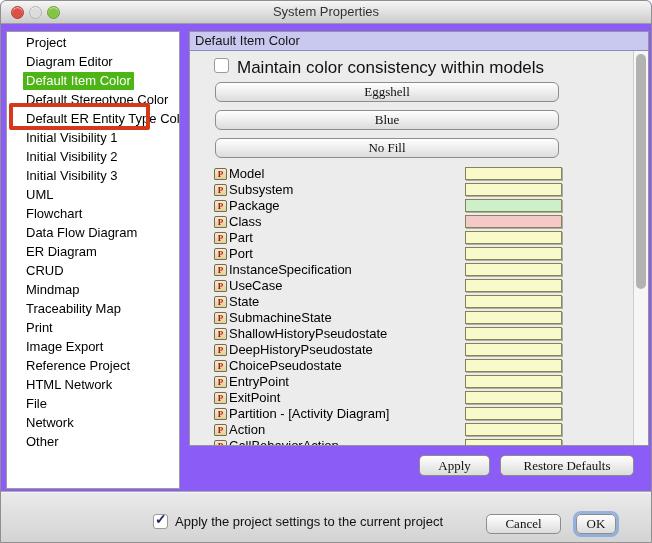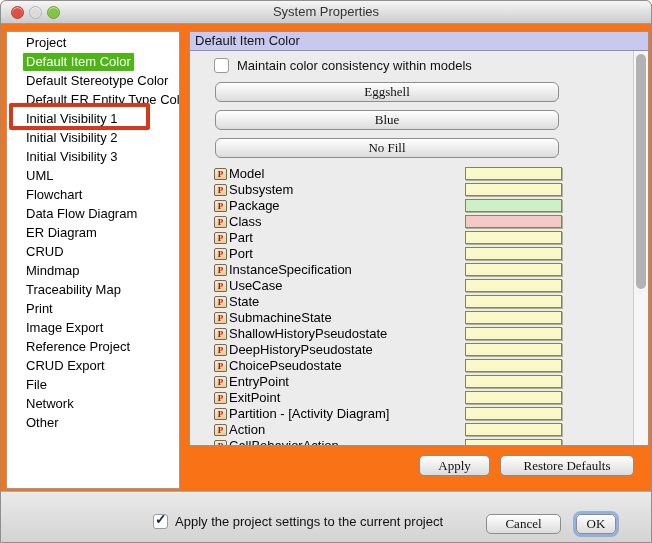--- a/index.html
+++ b/index.html
@@ -1,17 +1,17 @@
 <!DOCTYPE html>
 <html><head>
 <meta charset="utf-8">
 <style>
   html,body{margin:0;padding:0;background:#fff;}
   body{width:652px;height:543px;position:relative;font-family:"Liberation Sans",sans-serif;-webkit-font-smoothing:antialiased;}
-  .window{position:absolute;inset:0;background:#f97316;border:1px solid #8f8f8f;border-radius:6px 6px 0 0;overflow:hidden;box-sizing:border-box;}
+  .window{position:absolute;inset:0;background:#8b5cf6;border:1px solid #8f8f8f;border-radius:6px 6px 0 0;overflow:hidden;box-sizing:border-box;}
 
   
   .titlebar{position:absolute;top:0;left:0;right:0;height:22px;background:linear-gradient(#f6f6f6,#cbcbcb);border-bottom:1px solid #9c9c9c;}
   .title{text-align:center;line-height:22px;font-size:13px;color:#333;}
   .traffic{position:absolute;top:5px;left:10px;display:flex;gap:5px;}
   .light{width:11px;height:11px;border-radius:50%;border:1px solid;box-shadow:inset 0 1px 1px rgba(255,255,255,.65);}
 
   
   .sidebar{position:absolute;left:5px;top:30px;width:174px;height:458px;background:#fff;border:1px solid #9b9b9b;box-sizing:border-box;overflow:hidden;}
   .sb-item{height:19px;line-height:19px;padding-left:19px;font-size:13px;color:#000;white-space:nowrap;}
@@ -19,21 +19,21 @@
   .sb-item.selected .sb-label{color:#fff;padding:1px 3px;margin-left:-3px;border-radius:1px;}
   .annotation{position:absolute;left:8px;top:102px;width:141px;height:27px;box-sizing:border-box;border:4px solid #d6381b;border-radius:2px;z-index:6;pointer-events:none;}
 
   
   .panel{position:absolute;left:188px;top:30px;width:460px;height:415px;border:1px solid #949494;box-sizing:border-box;background:#ececec;overflow:hidden;}
   .panel-header{height:18px;line-height:18px;background:#c9c9f0;border-bottom:1px solid #8d8dbd;padding-left:5px;font-size:13px;color:#141414;}
   .panel-body{position:absolute;top:19px;left:0;right:15px;bottom:0;overflow:hidden;}
   .vscroll{position:absolute;top:19px;right:0;bottom:0;width:15px;background:#f6f6f6;border-left:1px solid #cdcdcd;box-sizing:border-box;}
   .vthumb{position:absolute;left:2px;top:3px;width:10px;height:235px;border-radius:6px;background:#b2b2b2;}
 
-  .maintain-row{position:absolute;left:24px;top:7px;display:flex;align-items:flex-start;gap:8px;font-size:13px;color:#111;}
+  .maintain-row{position:absolute;left:24px;top:7px;display:flex;align-items:flex-start;gap:8px;font-size:17px;color:#111;}
   .checkbox{width:13px;height:13px;background:#fff;border:1px solid #9a9a9a;border-radius:3px;position:relative;flex:0 0 auto;}
   .checkbox .check{position:absolute;left:1px;top:-4px;font-size:14px;font-weight:bold;color:#1c2b59;}
 
   .preset-buttons{position:absolute;left:25px;top:31px;width:344px;}
   .btn{display:block;border:1px solid #8d8d8d;border-radius:6px;background:linear-gradient(#ffffff,#dcdcdc);font-family:Liberation Serif, serif;font-size:13px;color:#111;text-align:center;box-sizing:border-box;padding:0;}
   .preset-btn{width:100%;height:20px;margin-bottom:8px;line-height:18px;}
 
   .rows{position:absolute;left:24px;top:115px;width:349px;bottom:0;overflow:hidden;}
   .row{position:relative;height:16px;}
   .row-icon{position:absolute;left:0;top:2px;width:11px;height:10px;background:linear-gradient(#f4ead2,#e4d193);border:1px solid #6e6e4c;border-radius:2px 2px 1px 1px;color:#b01313;font:bold 9px "Liberation Serif",serif;text-align:center;line-height:10px;}
@@ -58,37 +58,38 @@
     <div class="traffic">
         <div class="light" style="background: rgb(221, 80, 69); border-color: rgb(176, 64, 56);"></div>
         <div class="light" style="background: rgb(220, 220, 220); border-color: rgb(179, 179, 179);"></div>
         <div class="light" style="background: rgb(130, 196, 67); border-color: rgb(107, 161, 51);"></div>
       </div>
     <div class="title">System Properties</div>
   </div>
 
   <div class="sidebar">
       <div class="sb-item"><span class="sb-label">Project</span></div>
+      <div class="sb-item"><span class="sb-label">Diagram Editor</span></div>
       <div class="sb-item selected"><span class="sb-label" style="background: rgb(77, 181, 21);">Default Item Color</span></div>
       <div class="sb-item"><span class="sb-label">Default Stereotype Color</span></div>
       <div class="sb-item"><span class="sb-label">Default ER Entity Type Color</span></div>
       <div class="sb-item"><span class="sb-label">Initial Visibility 1</span></div>
       <div class="sb-item"><span class="sb-label">Initial Visibility 2</span></div>
       <div class="sb-item"><span class="sb-label">Initial Visibility 3</span></div>
       <div class="sb-item"><span class="sb-label">UML</span></div>
       <div class="sb-item"><span class="sb-label">Flowchart</span></div>
       <div class="sb-item"><span class="sb-label">Data Flow Diagram</span></div>
       <div class="sb-item"><span class="sb-label">ER Diagram</span></div>
       <div class="sb-item"><span class="sb-label">CRUD</span></div>
       <div class="sb-item"><span class="sb-label">Mindmap</span></div>
       <div class="sb-item"><span class="sb-label">Traceability Map</span></div>
       <div class="sb-item"><span class="sb-label">Print</span></div>
       <div class="sb-item"><span class="sb-label">Image Export</span></div>
       <div class="sb-item"><span class="sb-label">Reference Project</span></div>
-      <div class="sb-item"><span class="sb-label">CRUD Export</span></div>
+      <div class="sb-item"><span class="sb-label">HTML Network</span></div>
       <div class="sb-item"><span class="sb-label">File</span></div>
       <div class="sb-item"><span class="sb-label">Network</span></div>
       <div class="sb-item"><span class="sb-label">Other</span></div>
     </div>
   <div class="annotation"></div>
 
   <div class="panel">
     <div class="panel-header">Default Item Color</div>
     <div class="panel-body">
       <div class="maintain-row">

